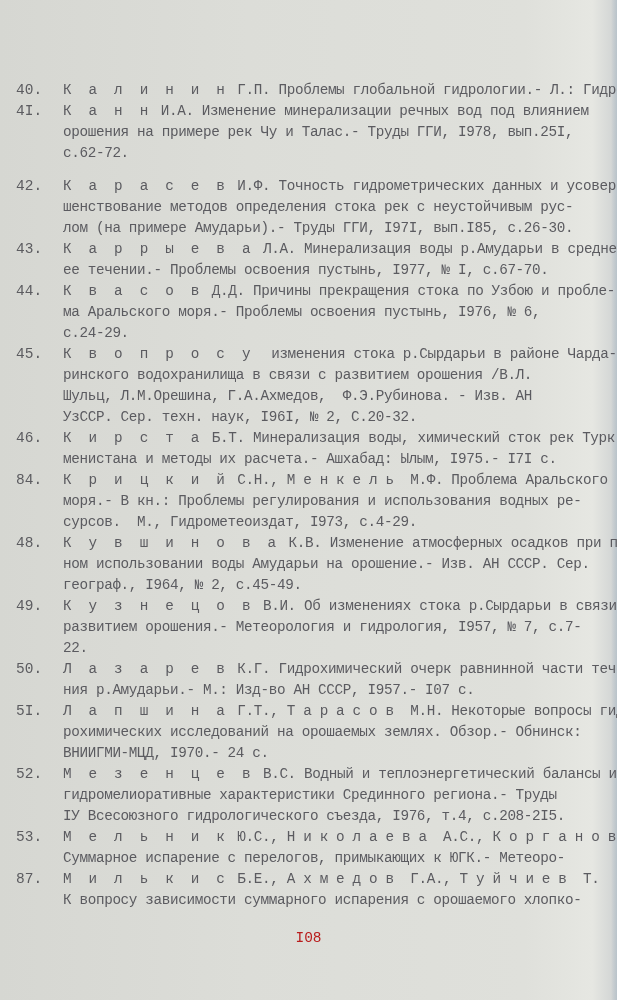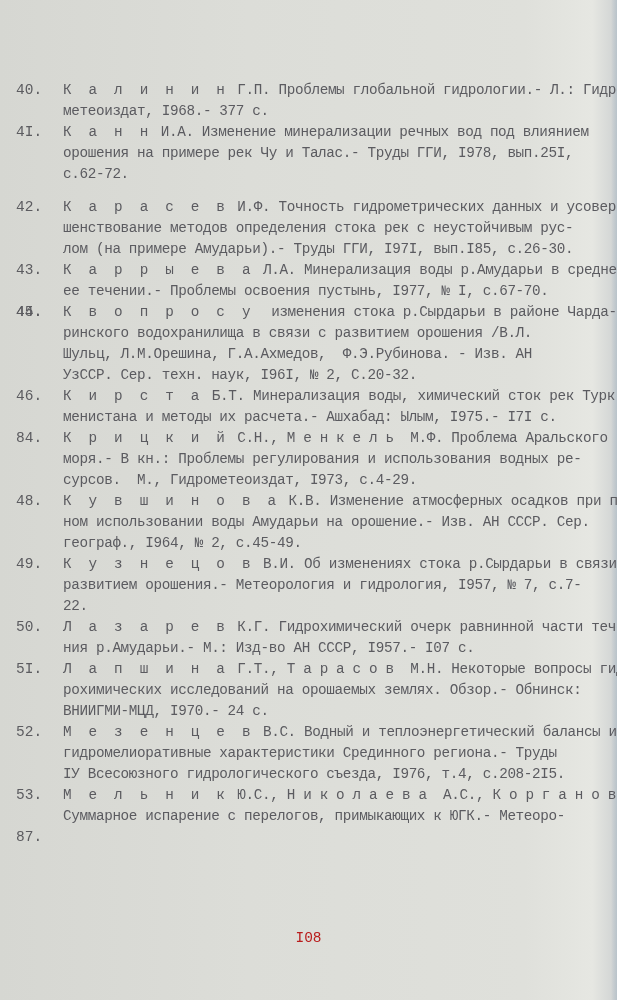--- a/index.html
+++ b/index.html
@@ -82,21 +82,20 @@
 
 <div class="page">
   <div class="edge-shadow"></div>
 
   <div class="entries">
 
     <div class="entry">
       <span class="num">40.</span>
       <div class="lines">
         <span class="line"><span class="author">К а л и н и н</span><span> Г.П. Проблемы глобальной гидрологии.- Л.: Гидро-</span></span>
-        <span class="line">метеоиздат, I968.- 377 с.</span>
       </div>
     </div>
 
     <div class="entry">
       <span class="num">4I.</span>
       <div class="lines">
         <span class="line"><span class="author">К а н н</span><span> И.А. Изменение минерализации речных вод под влиянием</span></span>
         <span class="line">орошения на примере рек Чу и Талас.- Труды ГГИ, I978, вып.25I,</span>
         <span class="line">с.62-72.</span>
       </div>
@@ -116,20 +115,25 @@
     <div class="entry">
       <span class="num">43.</span>
       <div class="lines">
         <span class="line"><span class="author">К а р р ы е в а</span><span> Л.А. Минерализация воды р.Амударьи в среднем</span></span>
         <span class="line">ее течении.- Проблемы освоения пустынь, I977, № I, с.67-70.</span>
       </div>
     </div>
 
     <div class="entry">
       <span class="num">44.</span>
+      <div class="lines">
+        <span class="line"><span class="author">К в а с о в</span><span> Д.Д. Причины прекращения стока по Узбою и пробле-</span></span>
+        <span class="line">ма Аральского моря.- Проблемы освоения пустынь, I976, № 6,</span>
+        <span class="line">с.24-29.</span>
+      </div>
     </div>
 
     <div class="entry">
       <span class="num">45.</span>
       <div class="lines">
         <span class="line"><span class="author">К в о п р о с у</span><span>  изменения стока р.Сырдарьи в районе Чарда-</span></span>
         <span class="line">ринского водохранилища в связи с развитием орошения /В.Л.</span>
         <span class="line">Шульц, Л.М.Орешина, Г.А.Ахмедов,  Ф.Э.Рубинова. - Изв. АН</span>
         <span class="line">УзССР. Сер. техн. наук, I96I, № 2, С.20-32.</span>
       </div>
@@ -199,18 +203,22 @@
     <div class="entry">
       <span class="num">53.</span>
       <div class="lines">
         <span class="line"><span class="author">М е л ь н и к</span><span> Ю.С., Н и к о л а е в а  А.С., К о р г а н о в А.С.</span></span>
         <span class="line">Суммарное испарение с перелогов, примыкающих к ЮГК.- Метеоро-</span>
       </div>
     </div>
 
     <div class="entry">
       <span class="num">87.</span>
+      <div class="lines">
+        <span class="line"><span class="author">М и л ь к и с</span><span> Б.Е., А х м е д о в  Г.А., Т у й ч и е в  Т.</span></span>
+        <span class="line">К вопросу зависимости суммарного испарения с орошаемого хлопко-</span>
+      </div>
     </div>
 
   </div>
 
   <div class="page-number">I08</div>
 </div>
 
 </body></html>

